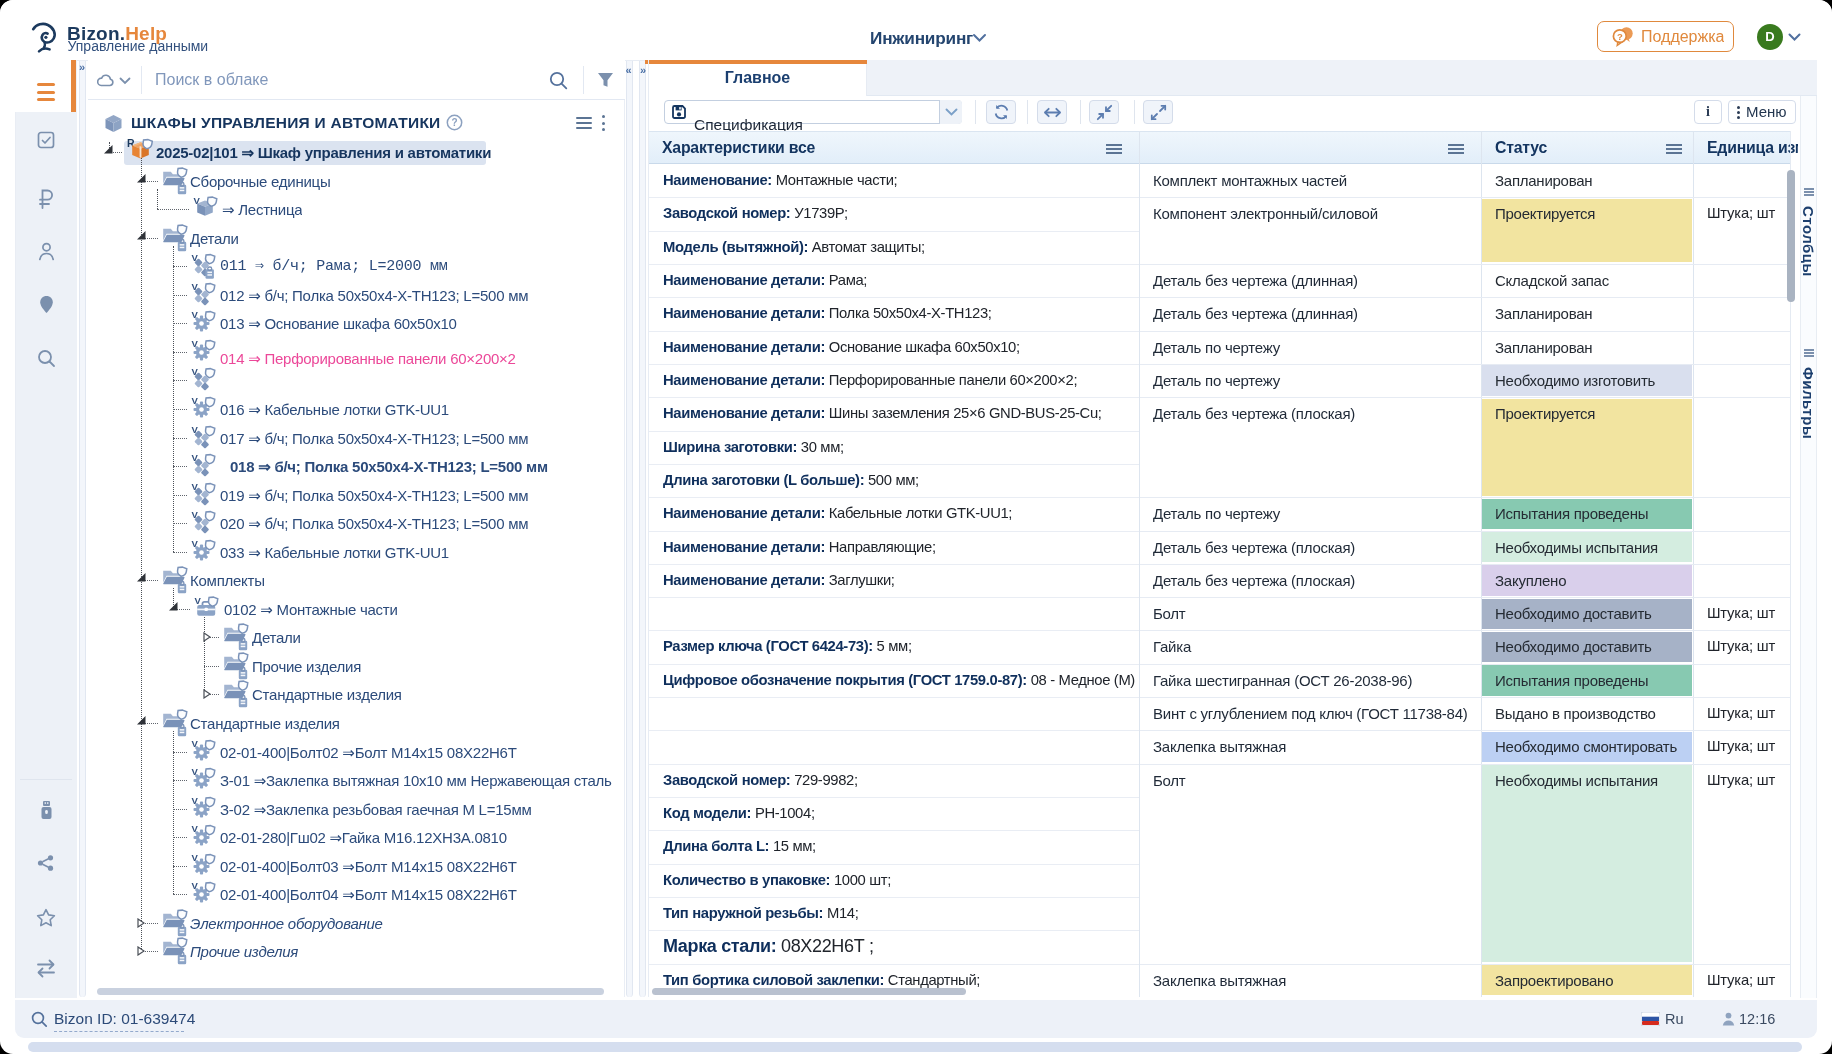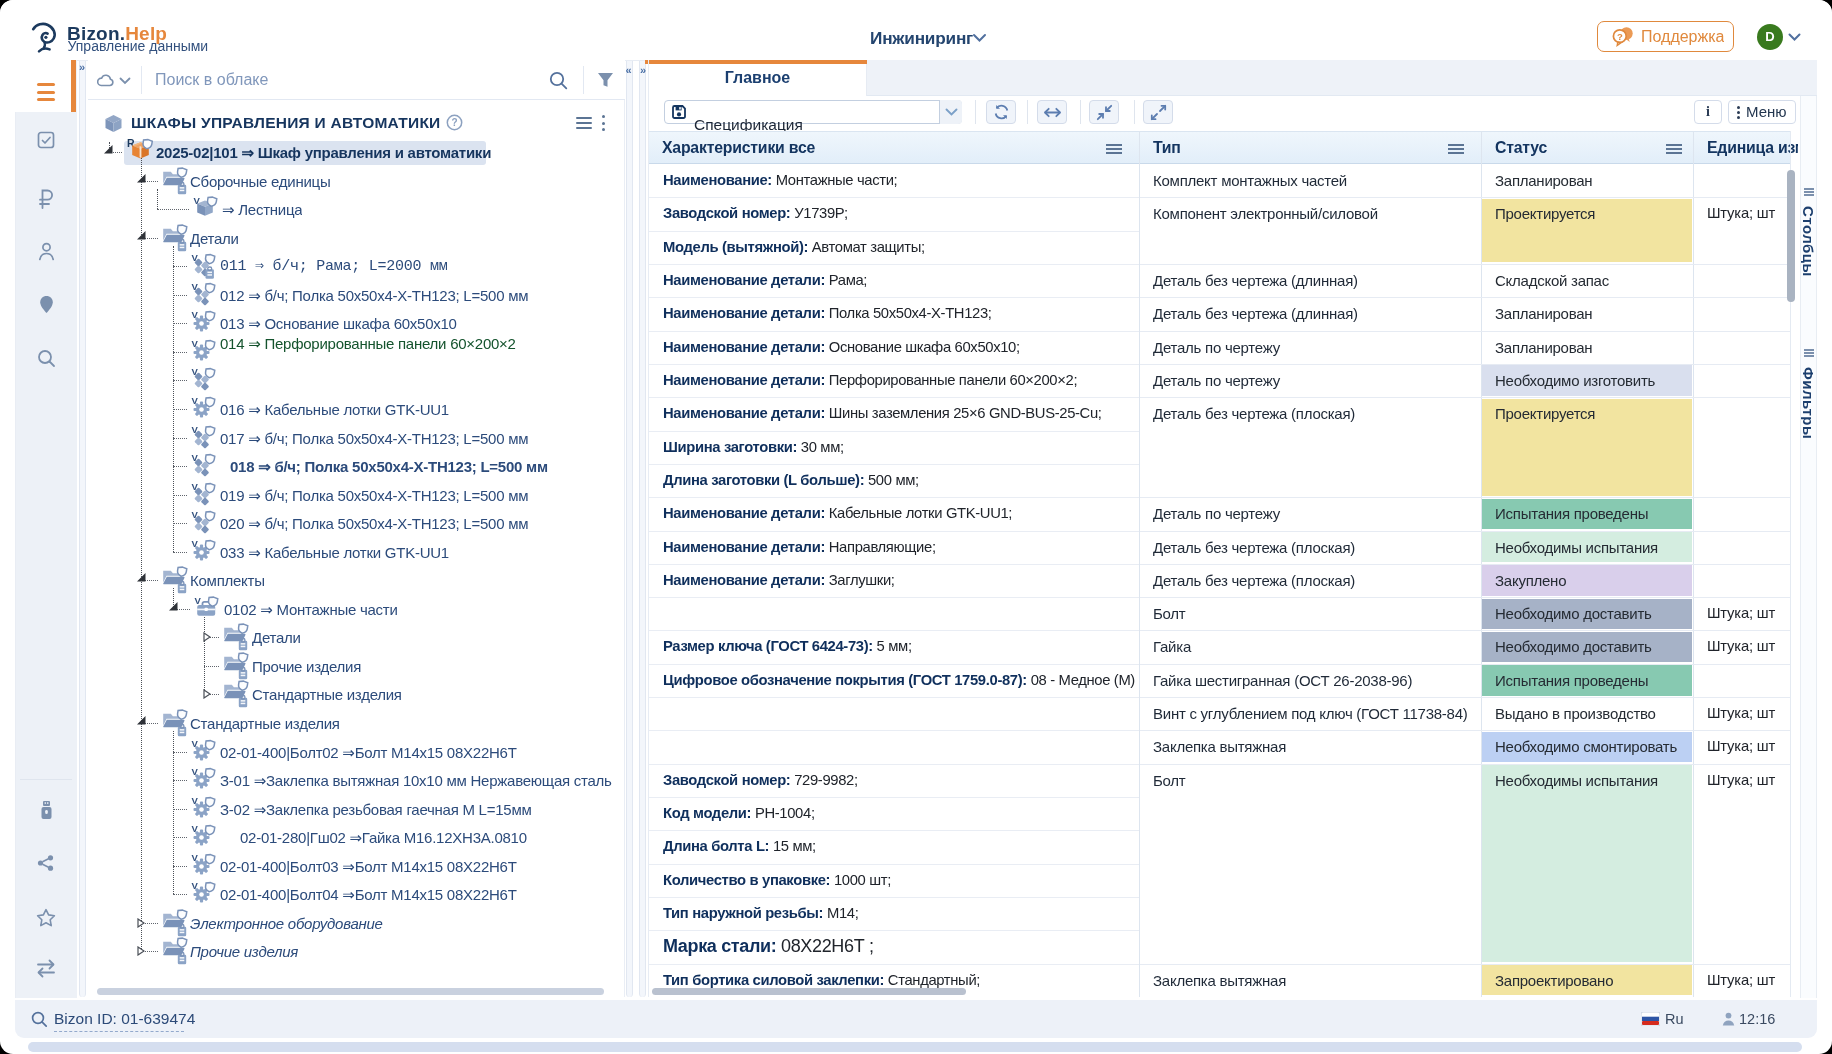--- a/index.html
+++ b/index.html
@@ -297,21 +297,21 @@
               <rect x="-1.6" y="-8" width="3.2" height="4.4" rx="1" transform="rotate(270)"></rect>
               <rect x="-1.6" y="-8" width="3.2" height="4.4" rx="1" transform="rotate(315)"></rect>
               <circle r="5.6"></circle>
             </g>
             <circle cx="10.5" cy="14.5" r="2.3" fill="#fff"></circle>
             <g transform="translate(15 1.5) rotate(9)">
               <path d="M4.7 .4l4.4 1v3.2c0 2.5-1.7 4.1-4.4 5-2.7-.9-4.4-2.5-4.4-5V1.4z" fill="#fcfdfe" stroke="#7a92b8" stroke-width="1.5"></path>
             </g>
           </svg>
         </div>
-<div class="abs nowrap" style="left:220px;top:332px;height:24px;line-height:24px;font-size:15px;letter-spacing:-.25px;font-weight:400;color:#14532d;">014 ⇒ Перфорированные панели 60×200×2</div>
+<div class="abs nowrap" style="left:220px;top:347px;height:24px;line-height:24px;font-size:15px;letter-spacing:-.25px;font-weight:400;color:#ec4899;">014 ⇒ Перфорированные панели 60×200×2</div>
 <div class="abs" style="left:172.5px;top:380.4px;width:14.5px;height:0;border-top:1.4px dotted #60656d"></div>
 <div class="abs" style="left:191px;top:366.4px">
           <svg width="30" height="27" viewBox="0 0 30 27">
             <text x="0.5" y="8.5" font-size="9.5" font-weight="700" fill="#33517e" font-family="Liberation Sans,sans-serif">V</text>
             <rect x="-3" y="-3" width="6" height="6" rx="1.1" transform="translate(7.5 10.5) rotate(45)" fill="#7a92b8"></rect>
             <rect x="-3" y="-3" width="6" height="6" rx="1.1" transform="translate(14 13.5) rotate(45)" fill="#a3b5d1"></rect>
             <rect x="-3" y="-3" width="6" height="6" rx="1.1" transform="translate(7.5 17.5) rotate(45)" fill="#a3b5d1"></rect>
             <rect x="-3" y="-3" width="6" height="6" rx="1.1" transform="translate(14 20.5) rotate(45)" fill="#7a92b8"></rect>
             <g transform="translate(15 1.5) rotate(9)">
               <path d="M4.7 .4l4.4 1v3.2c0 2.5-1.7 4.1-4.4 5-2.7-.9-4.4-2.5-4.4-5V1.4z" fill="#fcfdfe" stroke="#7a92b8" stroke-width="1.5"></path>
@@ -622,21 +622,21 @@
               <rect x="-1.6" y="-8" width="3.2" height="4.4" rx="1" transform="rotate(270)"></rect>
               <rect x="-1.6" y="-8" width="3.2" height="4.4" rx="1" transform="rotate(315)"></rect>
               <circle r="5.6"></circle>
             </g>
             <circle cx="10.5" cy="14.5" r="2.3" fill="#fff"></circle>
             <g transform="translate(15 1.5) rotate(9)">
               <path d="M4.7 .4l4.4 1v3.2c0 2.5-1.7 4.1-4.4 5-2.7-.9-4.4-2.5-4.4-5V1.4z" fill="#fcfdfe" stroke="#7a92b8" stroke-width="1.5"></path>
             </g>
           </svg>
         </div>
-<div class="abs nowrap" style="left:220px;top:826.2px;height:24px;line-height:24px;font-size:15px;letter-spacing:-.25px;font-weight:400;color:#2c4b7b;margin-left:20px;">02-01-280|Гш02 ⇒Гайка М16.12ХН3А.0810</div>
+<div class="abs nowrap" style="left:220px;top:826.2px;height:24px;line-height:24px;font-size:15px;letter-spacing:-.25px;font-weight:400;color:#2c4b7b;">02-01-280|Гш02 ⇒Гайка М16.12ХН3А.0810</div>
 <div class="abs" style="left:172.5px;top:865.75px;width:14.5px;height:0;border-top:1.4px dotted #60656d"></div>
 <div class="abs" style="left:191px;top:851.75px">
           <svg width="30" height="26" viewBox="0 0 30 26">
             <text x="0.5" y="8.5" font-size="9.5" font-weight="700" fill="#33517e" font-family="Liberation Sans,sans-serif">V</text>
             <g transform="translate(10.5 14.5)" fill="#8ba3c6">
               <rect x="-1.6" y="-8" width="3.2" height="4.4" rx="1" transform="rotate(0)"></rect>
               <rect x="-1.6" y="-8" width="3.2" height="4.4" rx="1" transform="rotate(45)"></rect>
               <rect x="-1.6" y="-8" width="3.2" height="4.4" rx="1" transform="rotate(90)"></rect>
               <rect x="-1.6" y="-8" width="3.2" height="4.4" rx="1" transform="rotate(135)"></rect>
               <rect x="-1.6" y="-8" width="3.2" height="4.4" rx="1" transform="rotate(180)"></rect>
@@ -787,21 +787,20 @@
     </div>
 <div class="abs" style="left:1694px;top:100px;width:28px;height:24px;border:1px solid #d4dcea;border-radius:4px;background:#fff"></div>
 <div class="abs nowrap" style="left:1694px;top:100px;width:28px;height:24px;line-height:24px;text-align:center;font-size:14px;font-weight:700;color:#2b3c55;font-family:'Liberation Serif',serif">i</div>
 <div class="abs" style="left:1728px;top:100px;width:68px;height:24px;border:1px solid #d4dcea;border-radius:4px;background:#fff"></div>
 <div class="abs" style="left:1737px;top:105.5px;width:3px;height:3px;border-radius:50%;background:#2b3c55"></div>
 <div class="abs" style="left:1737px;top:110.5px;width:3px;height:3px;border-radius:50%;background:#2b3c55"></div>
 <div class="abs" style="left:1737px;top:115.5px;width:3px;height:3px;border-radius:50%;background:#2b3c55"></div>
 <div class="abs nowrap" style="left:1746px;top:103px;font-size:15px;color:#23364f">Меню</div>
 <div class="abs" style="left:648px;top:131px;width:1142px;height:33px;background:linear-gradient(#eff6fc,#e2eef9);border-top:1px solid #dae5f1;border-bottom:1px solid #c9d9ea"></div>
 <div class="abs nowrap" style="left:662px;top:131px;width:475px;height:33px;line-height:33px;font-size:15.8px;letter-spacing:-.2px;font-weight:700;color:#143560">Характеристики все</div>
-<div class="abs nowrap" style="left:1153px;top:131px;width:326px;height:33px;line-height:33px;font-size:15.8px;letter-spacing:-.2px;font-weight:700;color:#143560">Тип</div>
 <div class="abs nowrap" style="left:1495px;top:131px;width:196px;height:33px;line-height:33px;font-size:15.8px;letter-spacing:-.2px;font-weight:700;color:#143560">Статус</div>
 <div class="abs nowrap" style="left:1707px;top:131px;width:91px;height:33px;line-height:33px;font-size:15.8px;letter-spacing:-.2px;font-weight:700;color:#143560">Единица изме</div>
 <div class="abs" style="left:1106px;top:143.5px;width:16px;height:2px;background:#5b7494"></div>
     <div class="abs" style="left:1106px;top:147.5px;width:16px;height:2px;background:#5b7494"></div>
     <div class="abs" style="left:1106px;top:151.5px;width:16px;height:2px;background:#5b7494"></div>
 <div class="abs" style="left:1448px;top:143.5px;width:16px;height:2px;background:#5b7494"></div>
     <div class="abs" style="left:1448px;top:147.5px;width:16px;height:2px;background:#5b7494"></div>
     <div class="abs" style="left:1448px;top:151.5px;width:16px;height:2px;background:#5b7494"></div>
 <div class="abs" style="left:1666px;top:143.5px;width:16px;height:2px;background:#5b7494"></div>
     <div class="abs" style="left:1666px;top:147.5px;width:16px;height:2px;background:#5b7494"></div>

